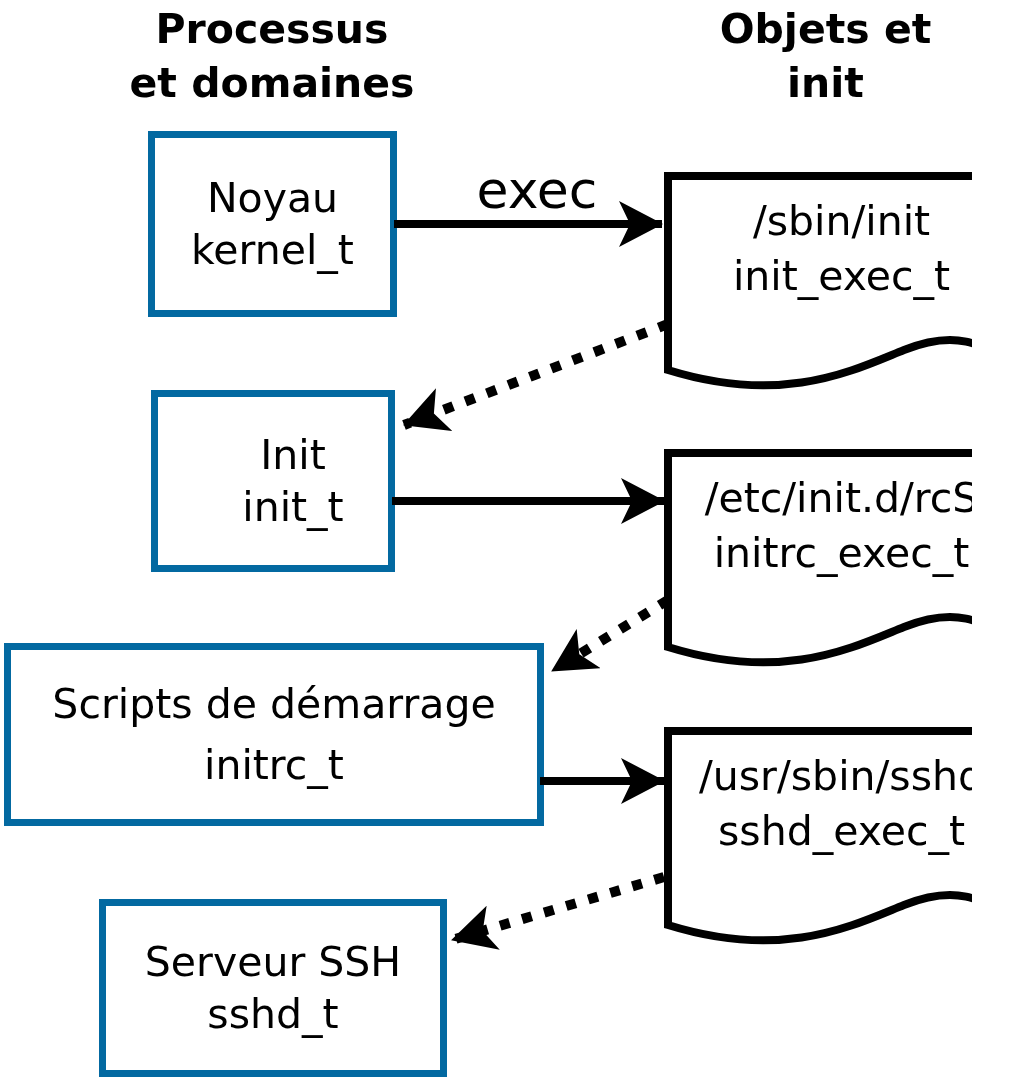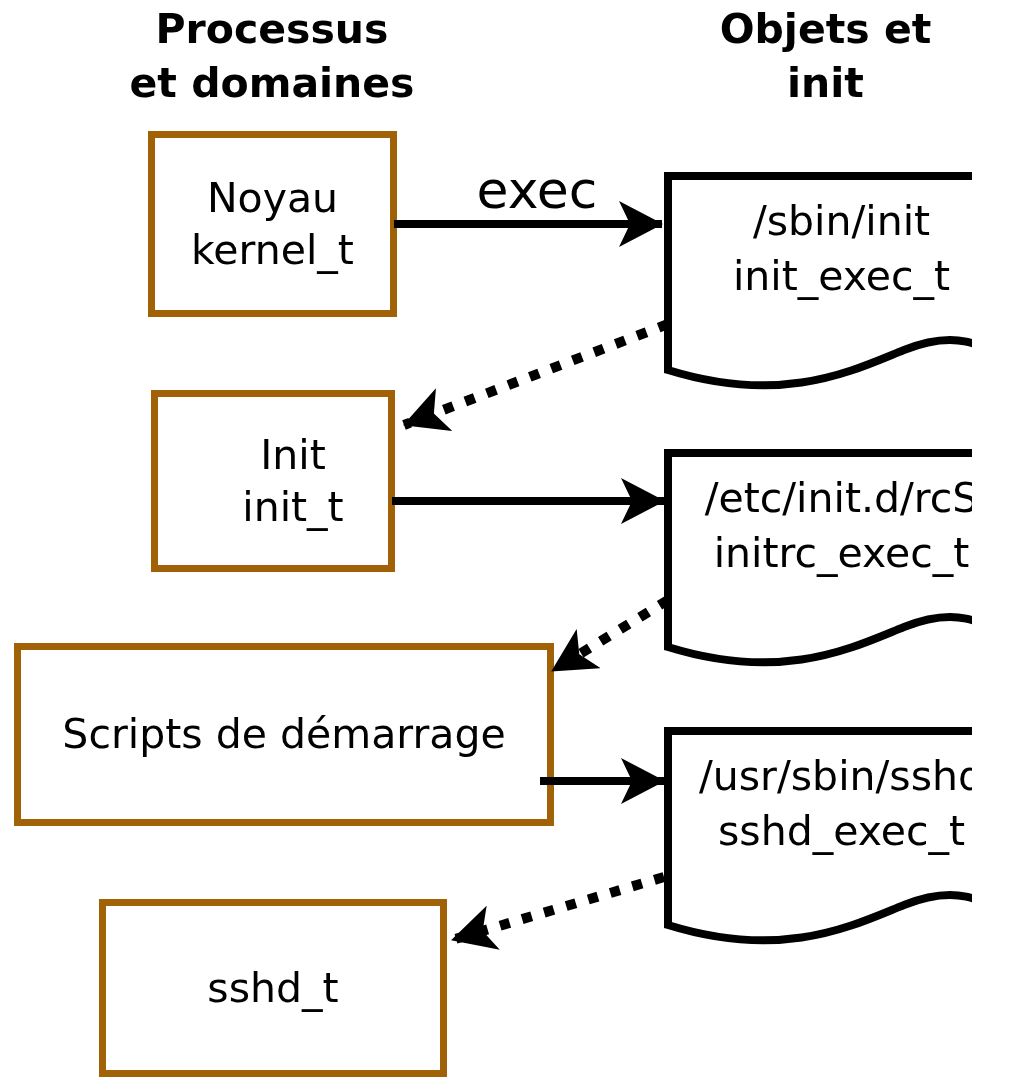--- a/index.html
+++ b/index.html
@@ -7,21 +7,21 @@
     position:relative; width:972px; height:1084px;
     background:#ffffff; color:#000000;
     font-family:"DejaVu Sans", sans-serif; overflow:hidden;
   }
   .hdr {
     position:absolute; text-align:center; font-weight:bold;
     font-size:41px; line-height:1.32; white-space:nowrap;
   }
   .hdr span { display:block; }
   .pbox {
-    position:absolute; box-sizing:border-box; border:7px solid #a16207;
+    position:absolute; box-sizing:border-box; border:7px solid #0369a1;
     background:#fff; display:flex; flex-direction:column;
     align-items:center; justify-content:center;
     font-size:41px; line-height:1.28; text-align:center;
   }
   .pbox span { display:block; white-space:nowrap; }
   .doc { position:absolute; width:355px; height:236px; }
   .doc svg { position:absolute; left:0; top:0; }
   .doc .doc-text {
     position:absolute; left:8px; right:8px; top:22px;
     text-align:center; font-size:41px; line-height:1.33;
@@ -50,24 +50,26 @@
   </div>
 
   <div class="pbox" style="left:148px; top:131px; width:249px; height:186px;">
     <span>Noyau</span>
     <span>kernel_t</span>
   </div>
   <div class="pbox" style="left:151px; top:390px; width:244px; height:182px;padding-left:40px;">
     <span>Init</span>
     <span>init_t</span>
   </div>
-  <div class="pbox" style="left:14px; top:643px; width:540px; height:183px;gap:8px;">
+  <div class="pbox" style="left:4px; top:643px; width:540px; height:183px;gap:8px;">
     <span>Scripts de démarrage</span>
+    <span>initrc_t</span>
   </div>
   <div class="pbox" style="left:99px; top:899px; width:348px; height:178px;">
+    <span>Serveur SSH</span>
     <span>sshd_t</span>
   </div>
 
   <div class="doc" style="left:664px; top:172px;">
     <svg width="355" height="236" viewBox="0 0 355 236">
       <path d="M 4 4 H 347 V 195 C 320 170 290 158 240 178 C 190 198 120 234 4 198 Z" fill="#ffffff" stroke="#000000" stroke-width="8" stroke-linejoin="miter"></path>
     </svg>
     <div class="doc-text">
       <span>/sbin/init</span>
       <span>init_exec_t</span>

